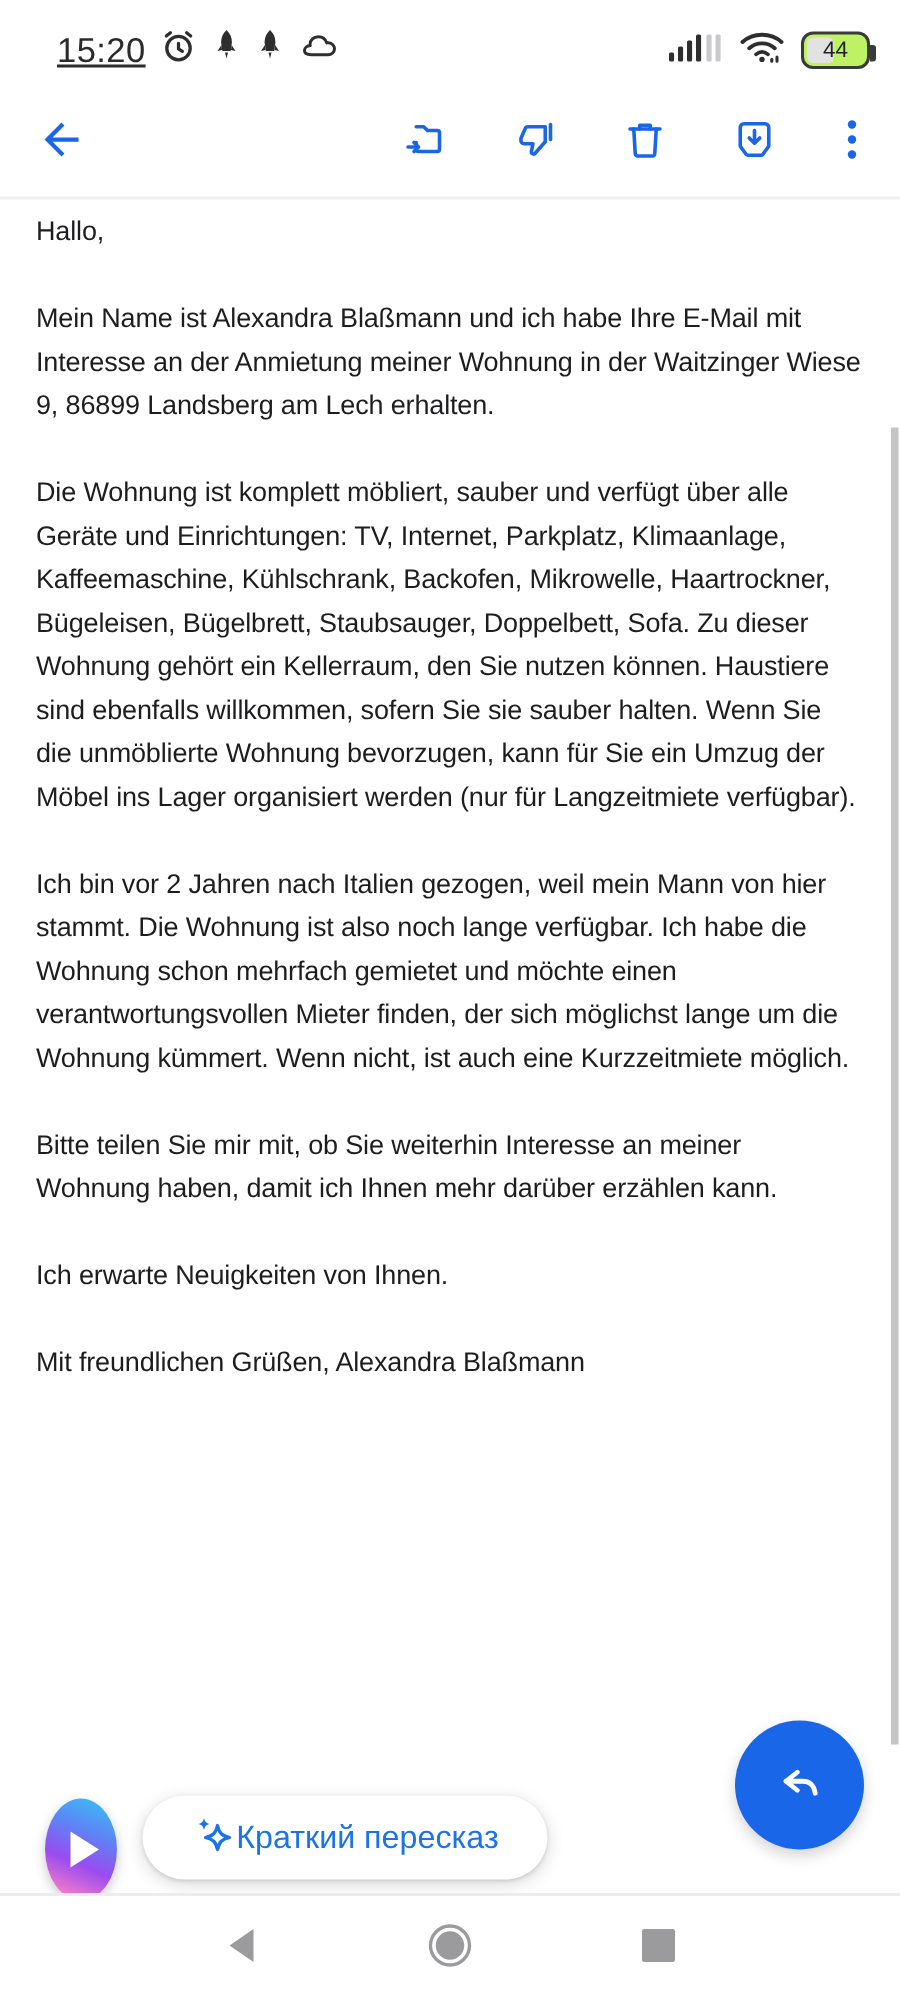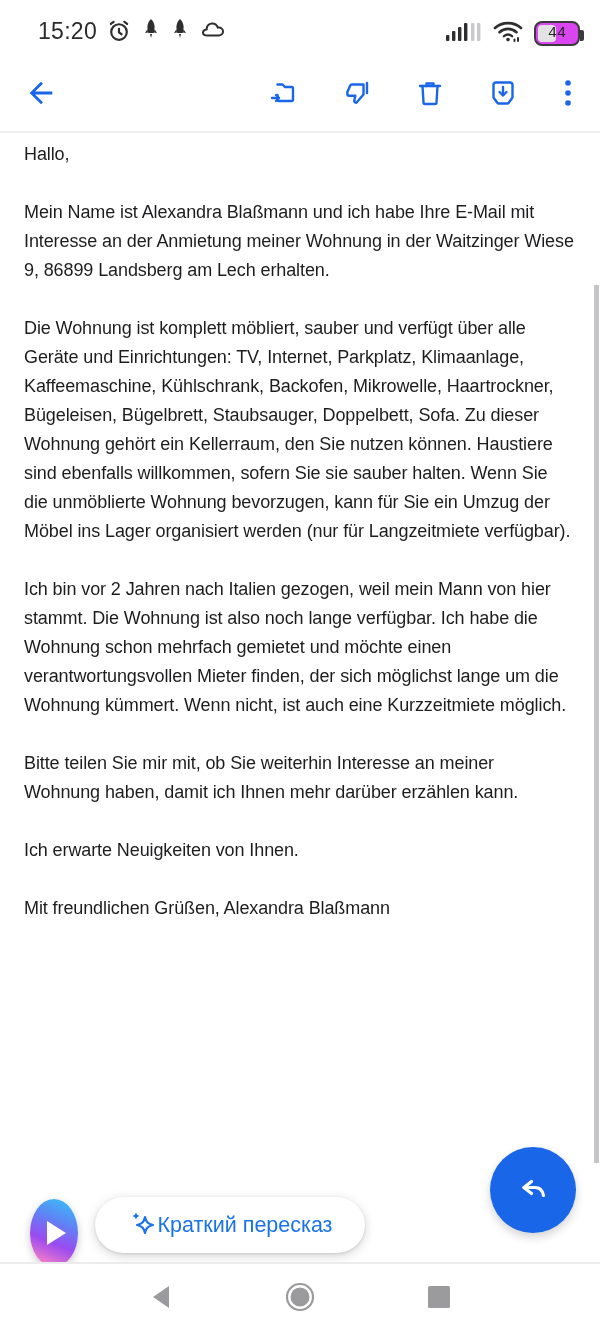--- a/index.html
+++ b/index.html
@@ -6,26 +6,26 @@
   body{
     width:600px;height:1332px;position:relative;overflow:hidden;
     background:#ffffff;font-family:"Liberation Sans", sans-serif;
     -webkit-font-smoothing:antialiased;
   }
   
   .status-bar{
     height:58px;display:flex;align-items:center;justify-content:space-between;
     padding:8px 20px 0 38px;box-sizing:border-box;color:#2b2b2b;
   }
-  .sb-left{display:flex;gap:9px;}
+  .sb-left{display:flex;align-items:center;gap:9px;text-decoration:underline;}
   .sb-right{display:flex;align-items:center;gap:10px;}
   .sb-time{font-size:23px;color:#2b2b2b;letter-spacing:.3px;}
   .battery{
     position:relative;width:46px;height:25px;border:2.5px solid #3a3a3a;border-radius:8px;
-    display:flex;align-items:center;justify-content:center;box-sizing:border-box;background:#d946ef;font-family:Liberation Mono, monospace;
+    display:flex;align-items:center;justify-content:center;box-sizing:border-box;background:#bef264;
   }
   .battery-fill{position:absolute;left:2px;top:2px;bottom:2px;width:44%;background:#e2e2e2;border-radius:4px;}
   .battery-num{position:relative;font-size:15px;color:#222;z-index:1;}
   .battery-nub{position:absolute;right:-6px;top:7px;width:4px;height:11px;background:#3a3a3a;border-radius:0 2px 2px 0;}
   
   .toolbar{
     height:75px;display:flex;align-items:center;justify-content:space-between;
     padding:0 26px 0 24px;box-sizing:border-box;border-bottom:2px solid #efeff1;
   }
   .tb-actions{display:flex;align-items:center;gap:44px;}

